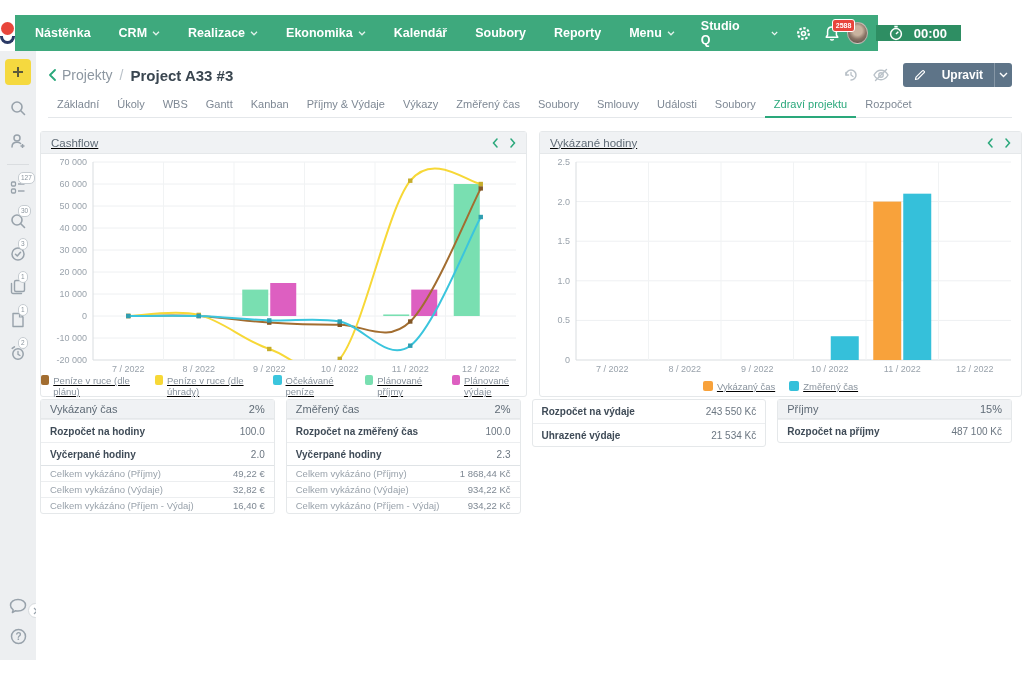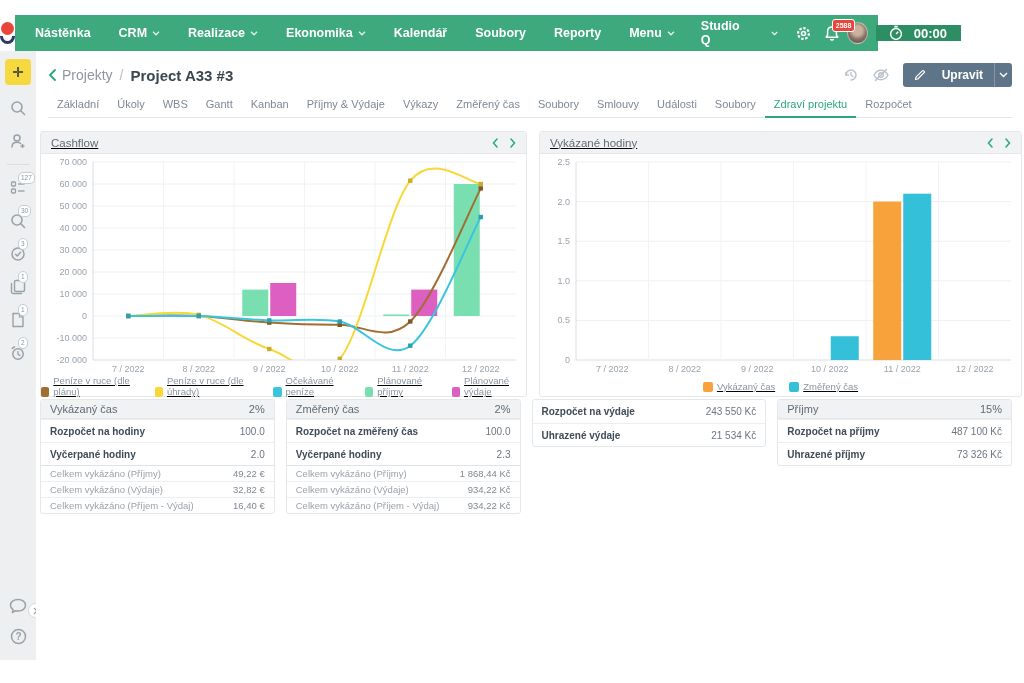--- a/index.html
+++ b/index.html
@@ -49,21 +49,21 @@
   .tab.active { color:#2AA87B; border-bottom-color:#2AA87B; }
 
   .charts { position:absolute; top:80px; left:4px; display:grid; grid-template-columns:487px 483px; gap:12px;text-decoration:underline; }
   .card { background:#fff; border:1px solid #E5E8EA; border-radius:3px; }
   .chart-card { height:266px; }
   .card-header { height:22px; background:#F0F2F4; border-bottom:1px solid #E5E8EA; display:flex; align-items:center; padding:0 10px; font-size:11.5px; color:#5F6B76; }
   .card-nav { margin-left:auto; display:flex; align-items:center; gap:12px; }
   .card-nav span { display:flex; cursor:pointer; }
   .chart-mount { height:222px; overflow:hidden; }
   .chart-legend { height:20px; display:flex; align-items:center; justify-content:center; gap:14px; font-size:9.5px; color:#8A949E; }
-  .lg-item { display:flex; align-items:flex-end; gap:4px; }
+  .lg-item { display:flex; align-items:flex-start; gap:4px; }
   .lg-sq { width:10px; height:10px; border-radius:2px; }
 
   .summary { position:absolute; top:348px; left:4px; width:972px; display:grid; grid-template-columns:repeat(4,1fr); gap:11px; align-items:start; }
   .sum-header { height:19px; background:#F0F2F4; border-bottom:1px solid #E5E8EA; display:flex; align-items:center; padding:0 9px; font-size:11px; color:#5F6B76; }
   .sum-pct { margin-left:auto; color:#5F6B76; }
   .sum-row { display:flex; align-items:center; padding:0 9px; border-top:1px solid #ECEEF0; }
   .sum-row:first-of-type { border-top:none; }
   .sum-row.em { height:23px; font-size:10px; }
   .sum-row.em .lbl { color:#3F4B57; font-weight:700; }
   .sum-row.em .val { margin-left:auto; color:#6B7681; }
@@ -534,20 +534,16 @@
         </div>
         <div class="card sum-card">
           <div class="sum-header">
             <span>Příjmy</span>
             <span class="sum-pct">15%</span>
           </div>
           <div class="sum-row em">
             <span class="lbl">Rozpočet na příjmy</span>
             <span class="val">487 100 Kč</span>
           </div>
-          <div class="sum-row em">
-            <span class="lbl">Uhrazené příjmy</span>
-            <span class="val">73 326 Kč</span>
-          </div>
         </div>
       </div>
   </div>
 </div>
 
 </body></html>

